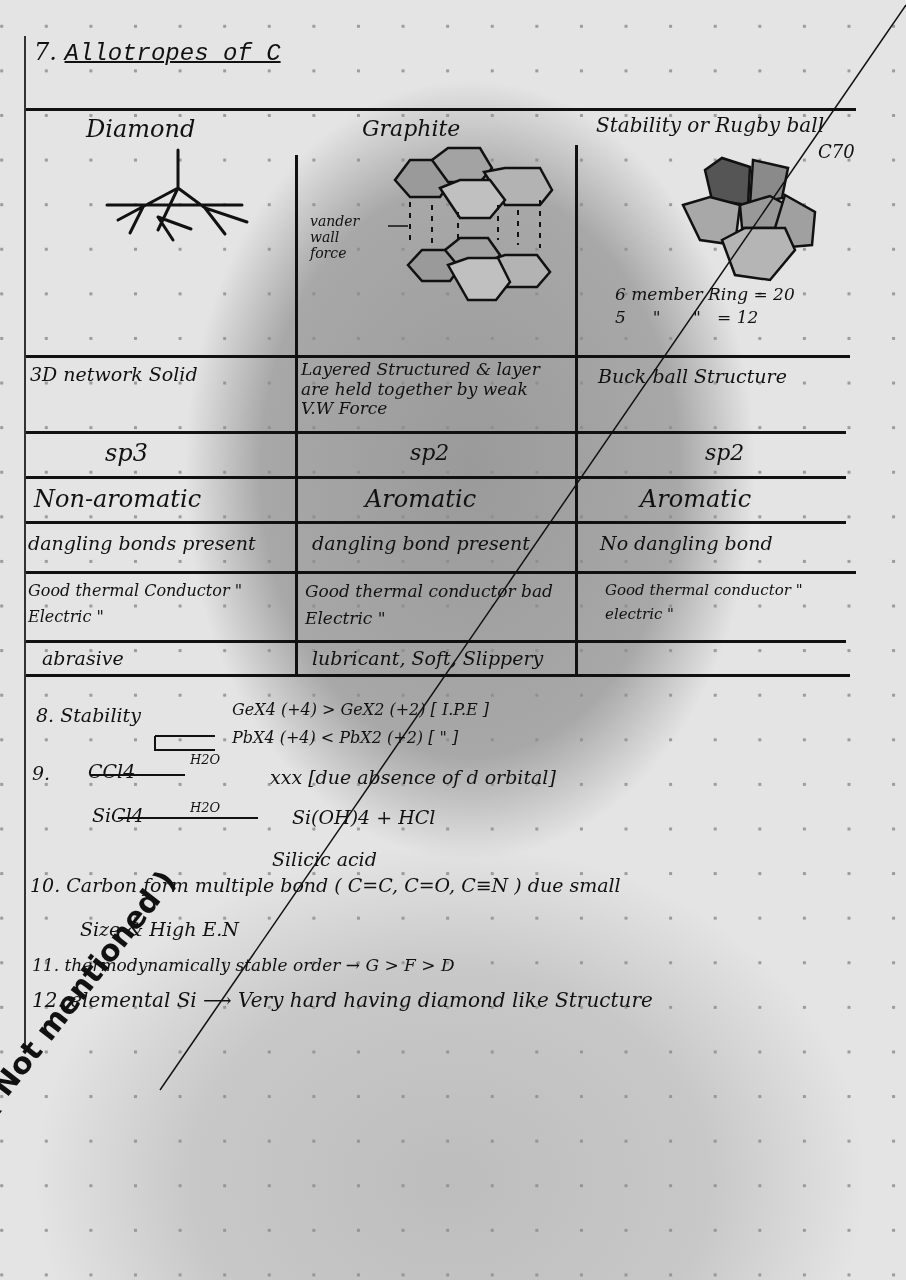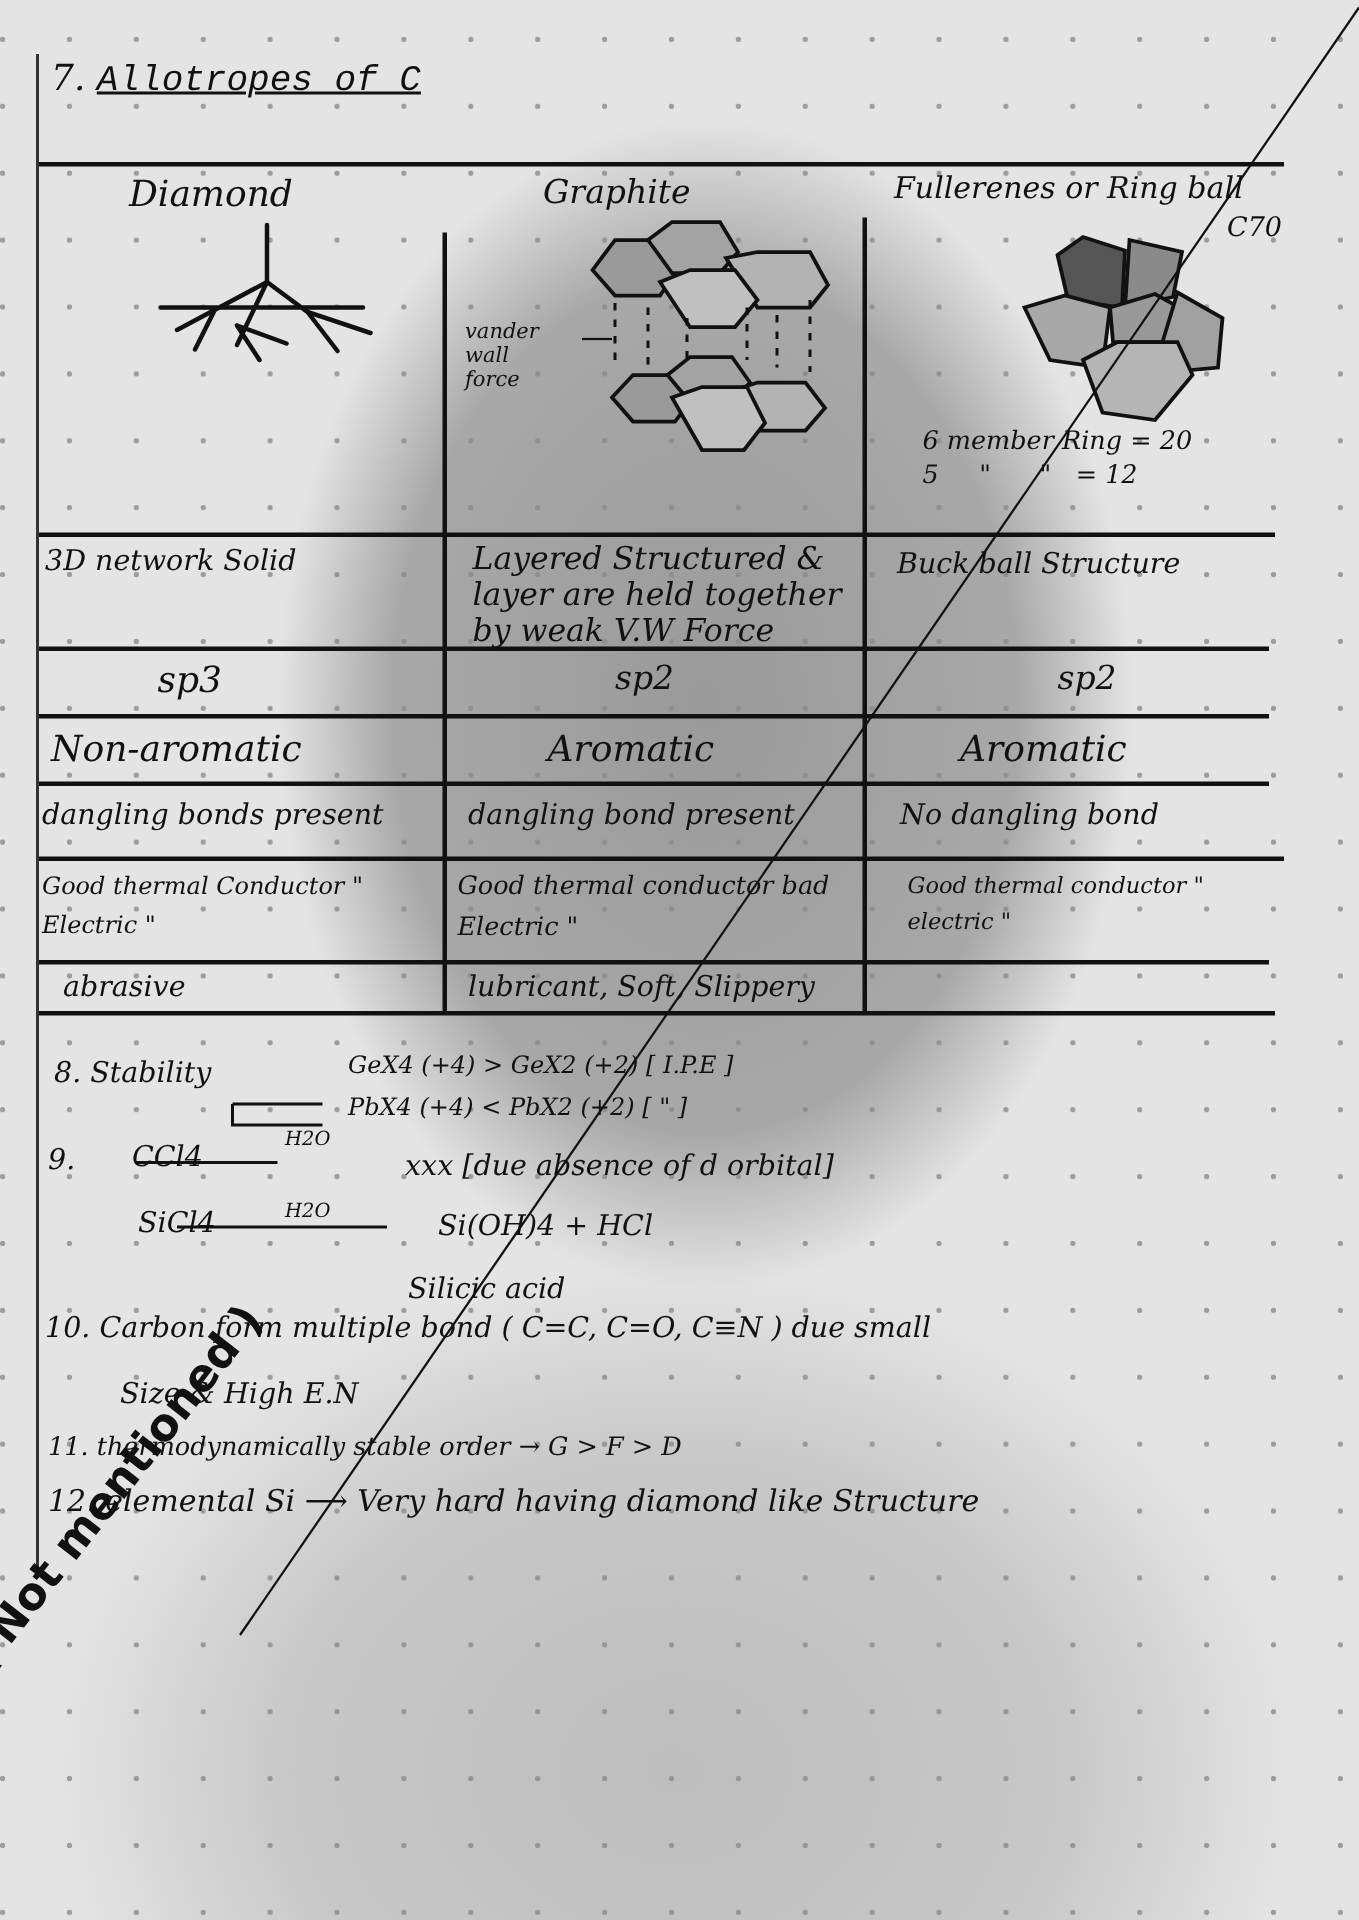--- a/index.html
+++ b/index.html
@@ -43,21 +43,21 @@
 <div class="hline" style="left:26px;top:476px;width:820px"></div>
 <div class="hline" style="left:26px;top:521px;width:820px"></div>
 <div class="hline" style="left:26px;top:571px;width:830px"></div>
 <div class="hline" style="left:26px;top:640px;width:820px"></div>
 <div class="hline" style="left:26px;top:674px;width:824px"></div>
 <div class="vline" style="left:295px;top:155px;height:520px"></div>
 <div class="vline" style="left:575px;top:145px;height:530px"></div>
 
 <div class="cell hand" style="left:86px;top:116px;font-size:24px">Diamond</div>
 <div class="cell hand" style="left:362px;top:116px;font-size:22px">Graphite</div>
-<div class="cell hand" style="left:596px;top:114px;font-size:20px">Fullerenes or Ring ball</div>
+<div class="cell hand" style="left:596px;top:114px;font-size:20px">Stability or Rugby ball</div>
 <div class="cell hand" style="left:818px;top:142px;font-size:18px">C70</div>
 
 <svg class="diag" width="906" height="1280">
   <g stroke="#111" stroke-width="3" fill="none" stroke-linecap="round">
     <path d="M178 150 L178 188 M107 205 L242 205 M178 188 L118 220 M143 207 L130 233 M178 188 L158 230 M158 217 L191 229 M158 217 L173 240 M178 188 L205 208 L247 222 M205 208 L225 234"></path>
   </g>
   <g stroke="#111" stroke-width="2.5">
     <polygon points="395,180 410,160 440,160 452,180 440,197 410,197" fill="#9a9a9a"></polygon>
     <polygon points="432,160 448,148 480,148 492,168 480,182 448,182" fill="#a3a3a3"></polygon>
     <polygon points="484,172 505,168 540,168 552,190 540,205 505,205" fill="#b3b3b3"></polygon>
@@ -83,21 +83,21 @@
   <path d="M155 736 H215 M155 736 V750 H215" stroke="#111" stroke-width="2" fill="none"></path>
   <line x1="90" y1="775" x2="185" y2="775" stroke="#111" stroke-width="2"></line>
   <line x1="118" y1="818" x2="258" y2="818" stroke="#111" stroke-width="2"></line>
 </svg>
 
 <div class="cell hand" style="left:310px;top:213px;font-size:14px;width:70px">vander wall force</div>
 <div class="cell hand" style="left:615px;top:285px;font-size:17px">6  member  Ring  = 20</div>
 <div class="cell hand" style="left:615px;top:308px;font-size:17px;white-space:pre">5     "      "   = 12</div>
 
 <div class="cell hand" style="left:30px;top:364px;width:260px">3D network Solid</div>
-<div class="cell hand" style="left:315px;top:360px;width:260px;font-size:21px">Layered Structured &amp; layer are held together by weak V.W Force</div>
+<div class="cell hand" style="left:301px;top:360px;width:260px;font-size:17px">Layered Structured &amp; layer are held together by weak V.W Force</div>
 <div class="cell hand" style="left:598px;top:366px;width:260px">Buck ball Structure</div>
 
 <div class="cell hand" style="left:105px;top:440px;font-size:24px">sp3</div>
 <div class="cell hand" style="left:410px;top:440px;font-size:22px">sp2</div>
 <div class="cell hand" style="left:705px;top:440px;font-size:22px">sp2</div>
 
 <div class="cell hand" style="left:34px;top:486px;font-size:24px">Non-aromatic</div>
 <div class="cell hand" style="left:365px;top:486px;font-size:24px">Aromatic</div>
 <div class="cell hand" style="left:640px;top:486px;font-size:24px">Aromatic</div>
 

